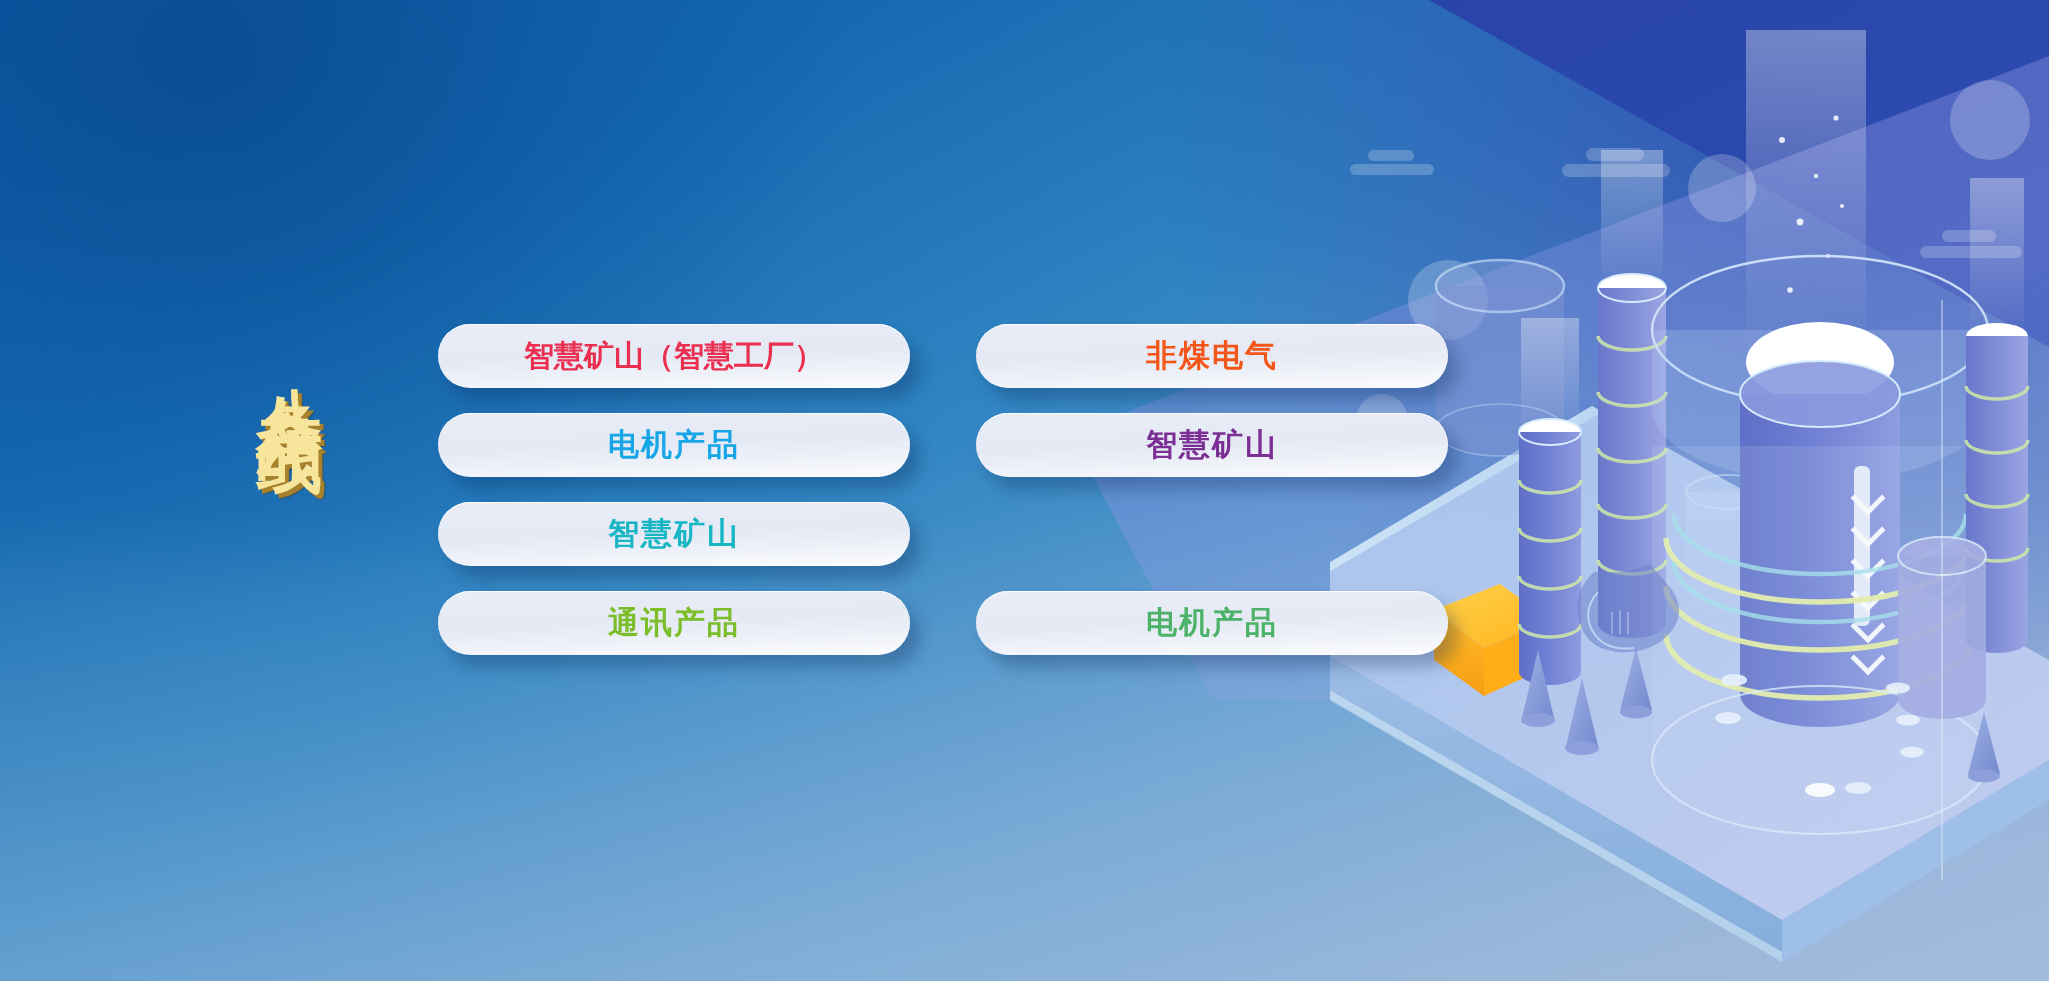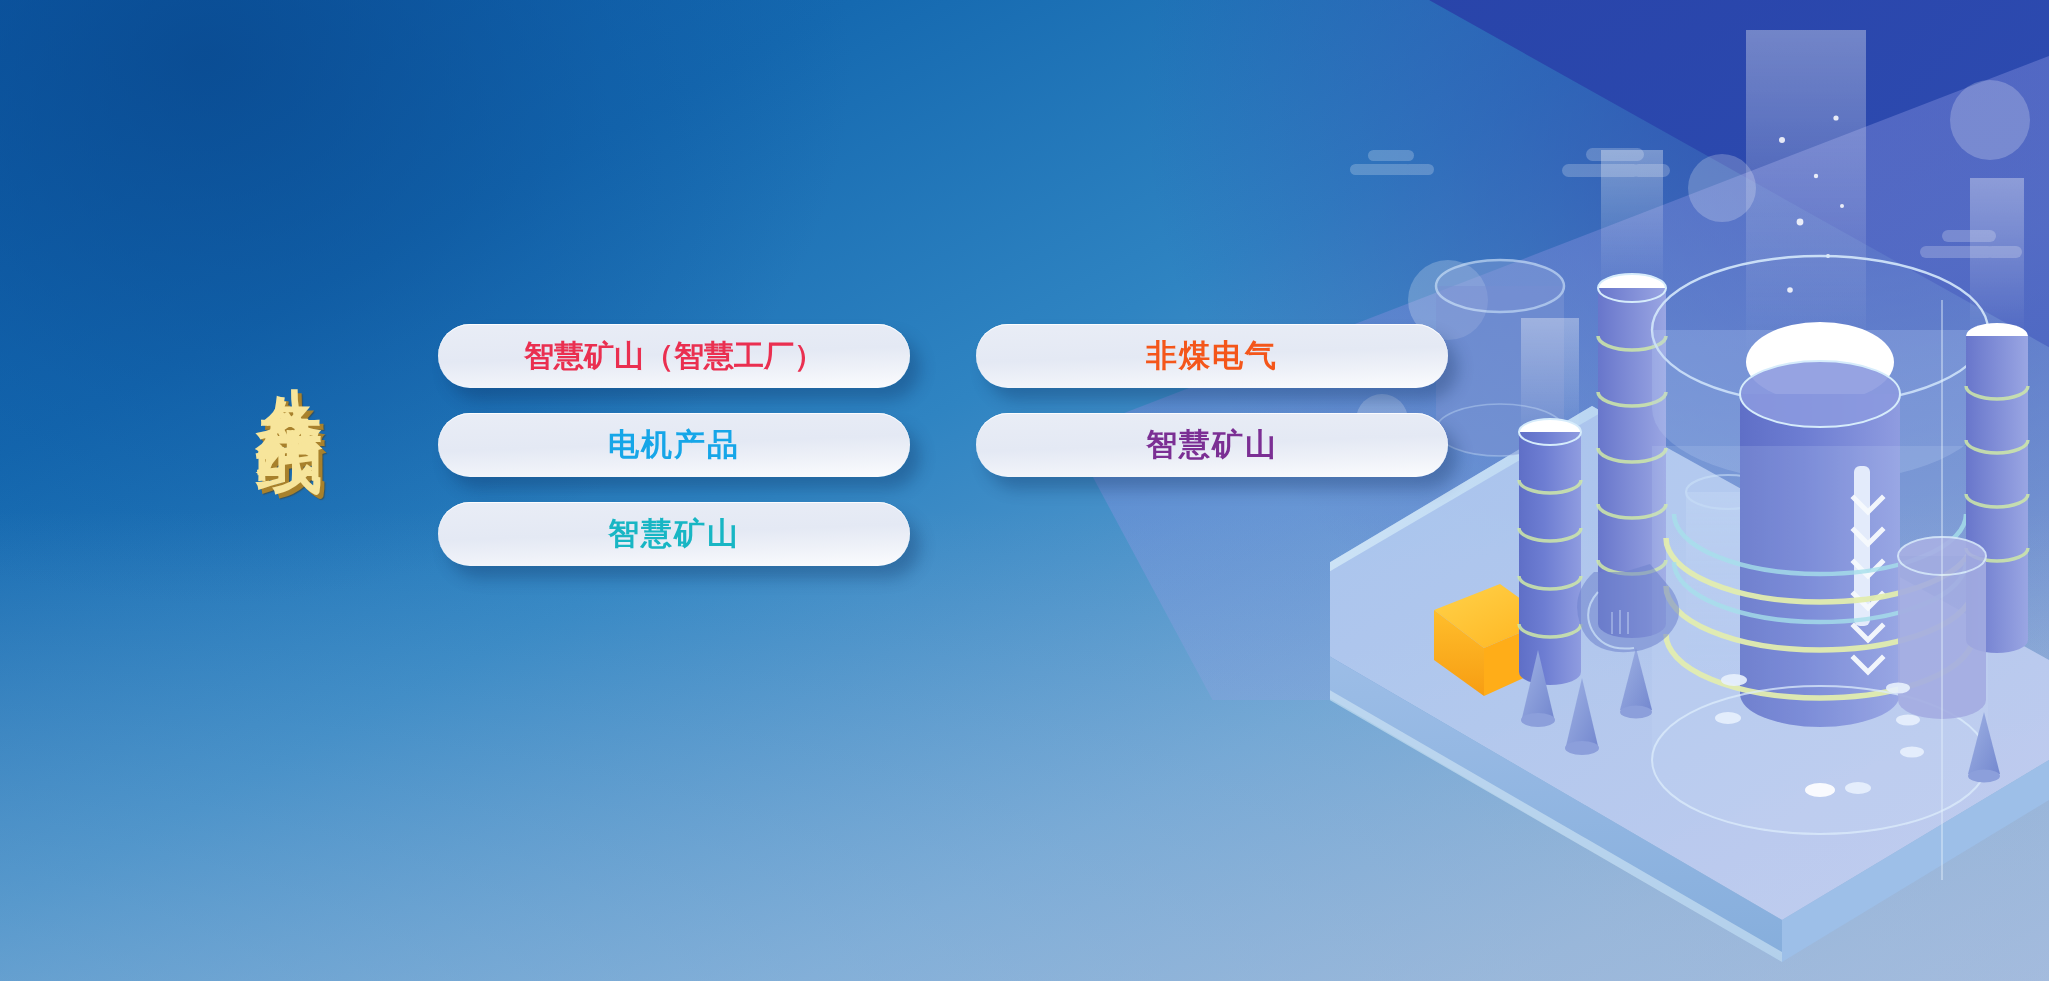--- a/index.html
+++ b/index.html
@@ -340,15 +340,23 @@
         <span class="pill-label" style="color: rgb(123, 47, 148);">智慧矿山</span>
       </div>
     </div>
 
     <div class="pill-row">
       <div class="pill">
         <span class="pill-label" style="color: rgb(24, 182, 196);">智慧矿山</span>
       </div>
     </div>
 
+    <div class="pill-row">
+      <div class="pill">
+        <span class="pill-label" style="color: rgb(123, 190, 42);">通讯产品</span>
+      </div>
+      <div class="pill">
+        <span class="pill-label" style="color: rgb(76, 178, 106);">电机产品</span>
+      </div>
+    </div>
 
   </div>
 </div>
 
 </body></html>

